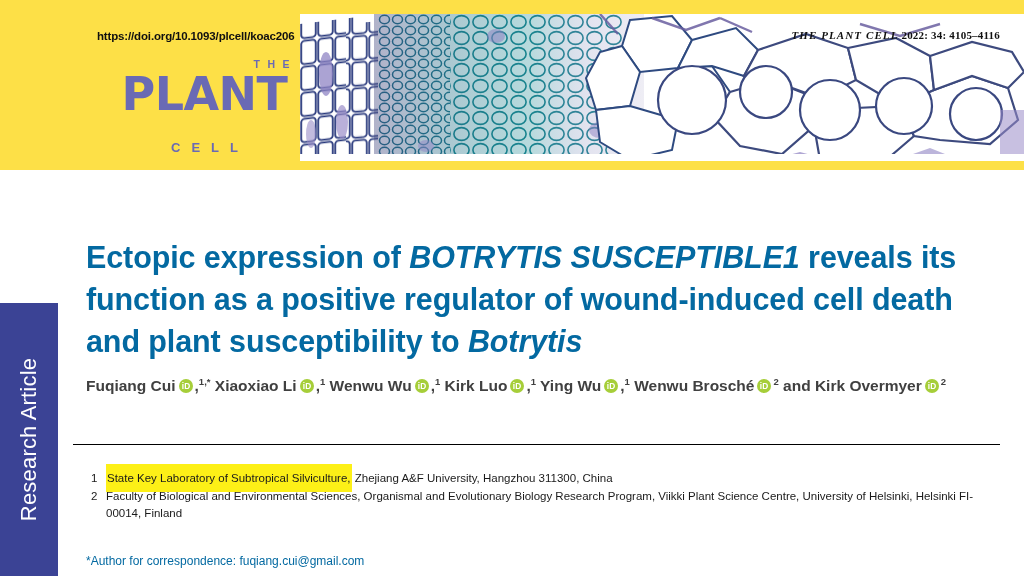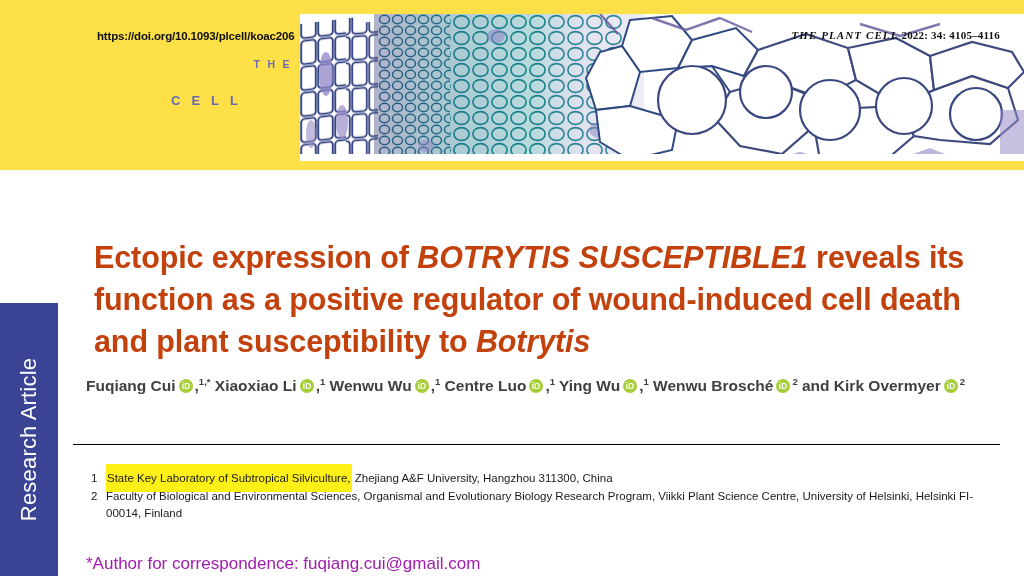--- a/index.html
+++ b/index.html
@@ -185,22 +185,22 @@
   .affiliation-text { flex: 1 1 auto; }
   .highlight {
     background: #fdf017;
     padding: 8px 1px;
   }
 
   
   #correspondence {
     position: absolute;
     left: 86px; top: 554px;
-    font-size: 17px;
-    color: #a21caf;
+    font-size: 12px;
+    color: #0369a1;
     white-space: nowrap;
   }
 </style>
 </head>
 <body>
 
 <div id="header-band">
 
   <div id="banner-image">
     <svg width="724" height="147" viewBox="0 0 724 147" xmlns="http://www.w3.org/2000/svg" aria-hidden="true">
@@ -291,40 +291,41 @@
 
   <div id="doi-text">https://doi.org/10.1093/plcell/koac206</div>
 
   <div id="journal-citation">
     <span class="jc-name">THE PLANT CELL</span>
     <span>2022: 34: 4105–4116</span>
   </div>
 
   <div id="masthead-logo" style="color: rgb(106, 106, 180);">
     <div id="logo-the">THE</div>
+    <div id="logo-plant">PLANT</div>
     <div id="logo-cell">CELL</div>
   </div>
 </div>
 
 <div id="sidebar-tab" style="background: rgb(59, 67, 149);">
   <div id="sidebar-tab-label" style="color: rgb(255, 255, 255);">Research Article</div>
 </div>
 
-<h1 id="article-title" style="color: #c2410c; margin-left: 8px;"><span>Ectopic expression of </span><span class="ital">BOTRYTIS SUSCEPTIBLE1</span><span> reveals its function as a positive regulator of wound-induced cell death and plant susceptibility to </span><span class="ital">Botrytis</span></h1>
+<h1 id="article-title" style="color: #0369a1;"><span>Ectopic expression of </span><span class="ital">BOTRYTIS SUSCEPTIBLE1</span><span> reveals its function as a positive regulator of wound-induced cell death and plant susceptibility to </span><span class="ital">Botrytis</span></h1>
 
 <div id="author-list"><span>Fuqiang Cui</span><span class="orcid"><svg width="14" height="14" viewBox="0 0 16 16">
         <circle cx="8" cy="8" r="8" fill="#a6ce39"></circle>
         <text x="8" y="11.6" text-anchor="middle" font-size="9.5" font-weight="bold" font-family="&quot;Liberation Sans&quot;, sans-serif" fill="#ffffff">iD</text>
       </svg></span><span class="sep">,</span><sup>1,*</sup> <span>Xiaoxiao Li</span><span class="orcid"><svg width="14" height="14" viewBox="0 0 16 16">
         <circle cx="8" cy="8" r="8" fill="#a6ce39"></circle>
         <text x="8" y="11.6" text-anchor="middle" font-size="9.5" font-weight="bold" font-family="&quot;Liberation Sans&quot;, sans-serif" fill="#ffffff">iD</text>
       </svg></span><span class="sep">,</span><sup>1</sup> <span>Wenwu Wu</span><span class="orcid"><svg width="14" height="14" viewBox="0 0 16 16">
         <circle cx="8" cy="8" r="8" fill="#a6ce39"></circle>
         <text x="8" y="11.6" text-anchor="middle" font-size="9.5" font-weight="bold" font-family="&quot;Liberation Sans&quot;, sans-serif" fill="#ffffff">iD</text>
-      </svg></span><span class="sep">,</span><sup>1</sup> <span>Centre Luo</span><span class="orcid"><svg width="14" height="14" viewBox="0 0 16 16">
+      </svg></span><span class="sep">,</span><sup>1</sup> <span>Kirk Luo</span><span class="orcid"><svg width="14" height="14" viewBox="0 0 16 16">
         <circle cx="8" cy="8" r="8" fill="#a6ce39"></circle>
         <text x="8" y="11.6" text-anchor="middle" font-size="9.5" font-weight="bold" font-family="&quot;Liberation Sans&quot;, sans-serif" fill="#ffffff">iD</text>
       </svg></span><span class="sep">,</span><sup>1</sup> <span>Ying Wu</span><span class="orcid"><svg width="14" height="14" viewBox="0 0 16 16">
         <circle cx="8" cy="8" r="8" fill="#a6ce39"></circle>
         <text x="8" y="11.6" text-anchor="middle" font-size="9.5" font-weight="bold" font-family="&quot;Liberation Sans&quot;, sans-serif" fill="#ffffff">iD</text>
       </svg></span><span class="sep">,</span><sup>1</sup> <span>Wenwu Brosché</span><span class="orcid"><svg width="14" height="14" viewBox="0 0 16 16">
         <circle cx="8" cy="8" r="8" fill="#a6ce39"></circle>
         <text x="8" y="11.6" text-anchor="middle" font-size="9.5" font-weight="bold" font-family="&quot;Liberation Sans&quot;, sans-serif" fill="#ffffff">iD</text>
       </svg></span><sup>2</sup> <span>and Kirk Overmyer</span><span class="orcid"><svg width="14" height="14" viewBox="0 0 16 16">
         <circle cx="8" cy="8" r="8" fill="#a6ce39"></circle>

